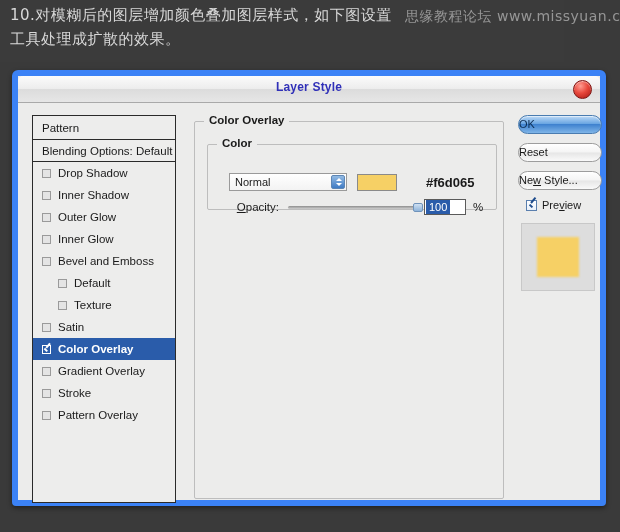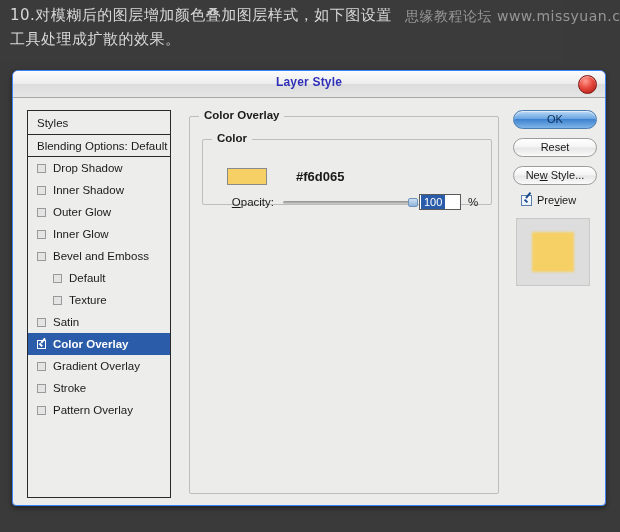--- a/index.html
+++ b/index.html
@@ -27,21 +27,21 @@
     position:absolute;left:405px;top:8px;
     color:#b9b9b9;font-size:14px;letter-spacing:.5px;
     white-space:nowrap;opacity:.72;
     font-family:"DejaVu Sans","Liberation Sans",sans-serif;
   }
 
   
   #dialog{
     position:absolute;left:12px;top:70px;width:594px;height:436px;
     background:#ececeb;
-    border:1px solid #3b82f6;
+    border:6px solid #3b82f6;
     border-radius:6px 6px 4px 4px;
     box-shadow:0 2px 5px rgba(0,0,0,.45);
     box-sizing:border-box;
   }
   #titlebar{
     position:relative;height:26px;
     background:linear-gradient(to bottom,#fbfbfb 0%,#ededed 48%,#dcdcdc 52%,#e6e6e6 100%);
     border-bottom:1px solid #a9a9a9;
     border-radius:5px 5px 0 0;
   }
@@ -171,21 +171,21 @@
     position:absolute;left:1px;top:0px;height:14px;line-height:14px;
     padding:0 3px;font-size:11px;color:#ffffff;background:#2a5caa;
   }
   #pct{margin-left:7px;font-size:11.5px;color:#1a1a1a;}
 
   
   #right-col{position:absolute;left:500px;top:12px;width:84px;}
   .btn{
     width:84px;height:19px;margin-bottom:9px;
     border-radius:10px;box-sizing:border-box;
-    font-size:11px;text-align:center;line-height:17px;cursor:pointer;
+    font-size:11px;text-align:left;line-height:17px;cursor:pointer;
   }
   .btn.primary{
     background:linear-gradient(to bottom,#bcd9f6 0%,#6aa6e2 45%,#3f82cf 50%,#7fb5e8 100%);
     border:1px solid #4a7cb0;color:#0d2f55;
     box-shadow:inset 0 1px 1px rgba(255,255,255,.6);
   }
   .btn.plain{
     background:linear-gradient(to bottom,#ffffff 0%,#f4f4f4 48%,#e6e6e6 52%,#fafafa 100%);
     border:1px solid #9d9d9d;color:#1a1a1a;
   }
@@ -227,21 +227,21 @@
 <div id="dialog">
 
   <div id="titlebar">
     <div id="dlg-title">Layer Style</div>
     <div id="close-btn"></div>
   </div>
 
   <div id="dlg-body">
 
     <div id="styles-panel">
-      <div class="sl-head">Styles</div>
+      <div class="sl-head">Pattern</div>
       <div class="sl-sub">Blending Options: Default</div>
       <div id="styles-items">
           <div class="sl-item">
             <span class="cb"></span>
             <span>Drop Shadow</span>
           </div>
           <div class="sl-item">
             <span class="cb"></span>
             <span>Inner Shadow</span>
           </div>
@@ -290,20 +290,24 @@
 
     <div id="main-panel">
 
       <div class="group" id="grp-overlay">
         <div class="group-title">Color Overlay</div>
 
         <div class="group" id="grp-color">
           <div class="group-title">Color</div>
 
           <div class="row" id="row-blend">
+            <div id="blend-select">
+              <span id="blend-value">Normal</span>
+              <span id="blend-spinner"></span>
+            </div>
             <div id="color-swatch" style="background: rgb(246, 208, 101);"></div>
             <span id="hex-label">#f6d065</span>
           </div>
 
           <div class="row" id="row-opacity">
             <span class="lbl" id="opacity-label"><u>O</u>pacity:</span>
             <div id="slider">
               <div id="slider-track"></div>
               <div id="slider-thumb"></div>
             </div>

